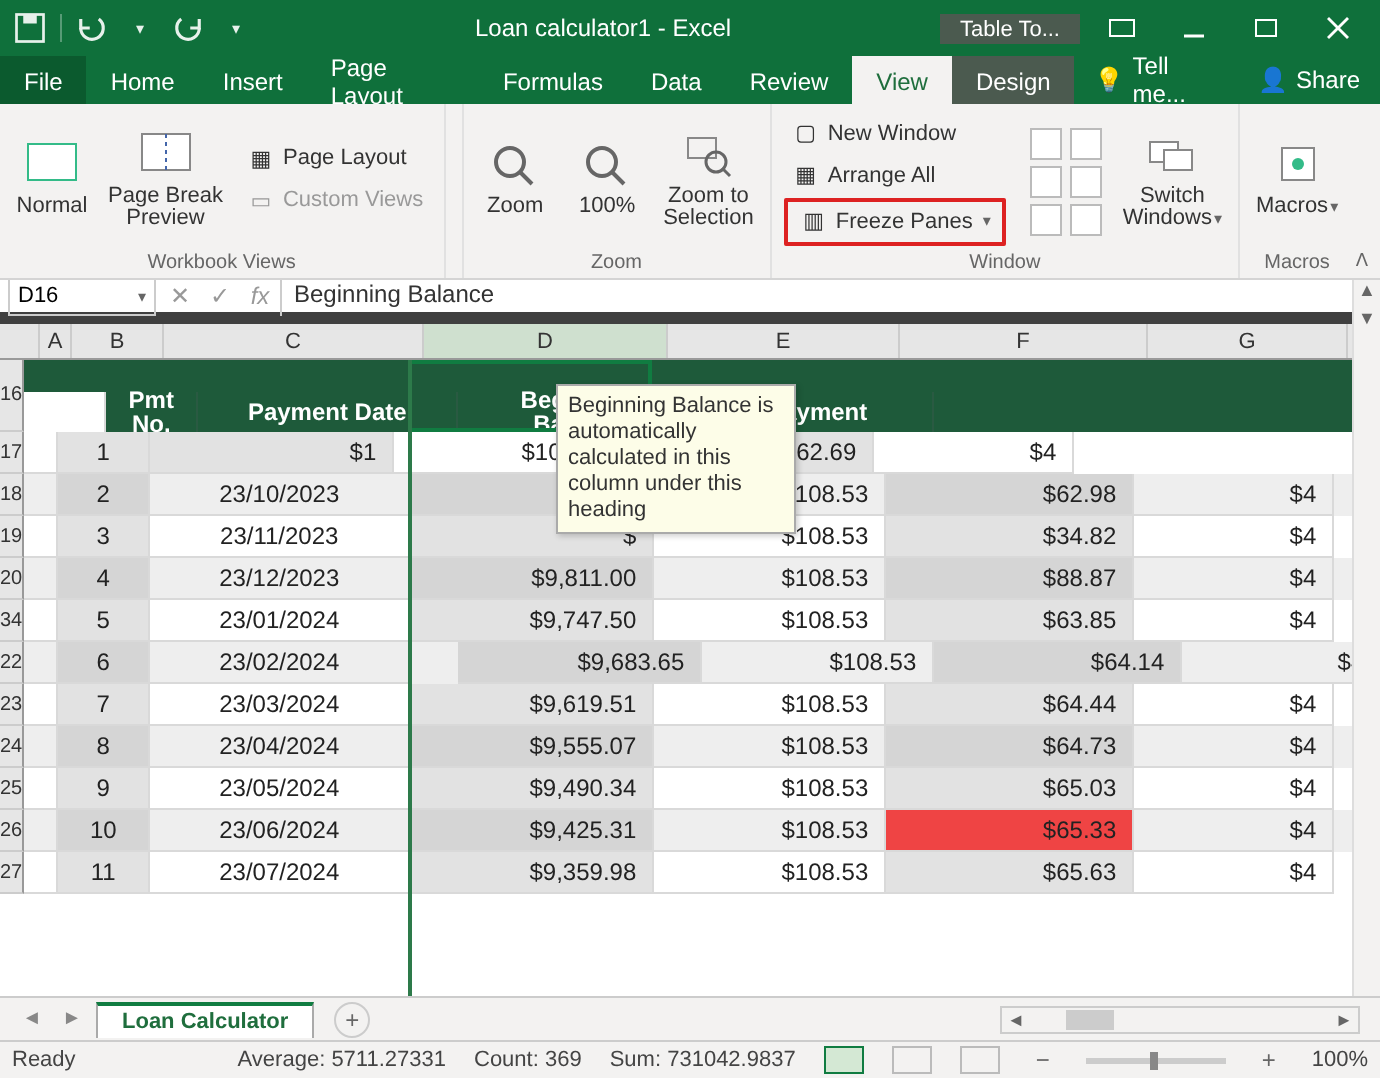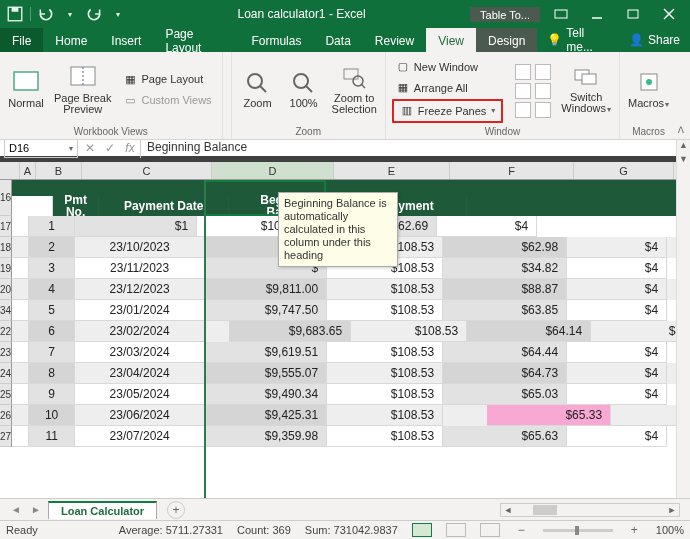--- a/index.html
+++ b/index.html
@@ -444,21 +444,21 @@
           <div class="cell w-E ralgn">$108.53</div>
           <div class="cell w-F ralgn" style="background: rgb(226, 226, 226);">$65.03</div>
           <div class="cell w-G ralgn">$4</div>
         </div>
         <div class="datarow stripe">
           <div class="cell w-A "></div>
           <div class="cell w-B calgn" style="background: rgb(213, 213, 213);">10</div>
           <div class="cell w-C calgn">23/06/2024</div>
           <div class="cell w-D ralgn" style="background: rgb(213, 213, 213);">$9,425.31</div>
           <div class="cell w-E ralgn">$108.53</div>
-          <div class="cell w-F ralgn" style="background: #f9a8d4; margin-left: 44px;">$65.33</div>
+          <div class="cell w-F ralgn" style="background: #ef4444;">$65.33</div>
           <div class="cell w-G ralgn">$4</div>
         </div>
         <div class="datarow">
           <div class="cell w-A "></div>
           <div class="cell w-B calgn" style="background: rgb(226, 226, 226);">11</div>
           <div class="cell w-C calgn">23/07/2024</div>
           <div class="cell w-D ralgn" style="background: rgb(226, 226, 226);">$9,359.98</div>
           <div class="cell w-E ralgn">$108.53</div>
           <div class="cell w-F ralgn" style="background: rgb(226, 226, 226);">$65.63</div>
           <div class="cell w-G ralgn">$4</div>

